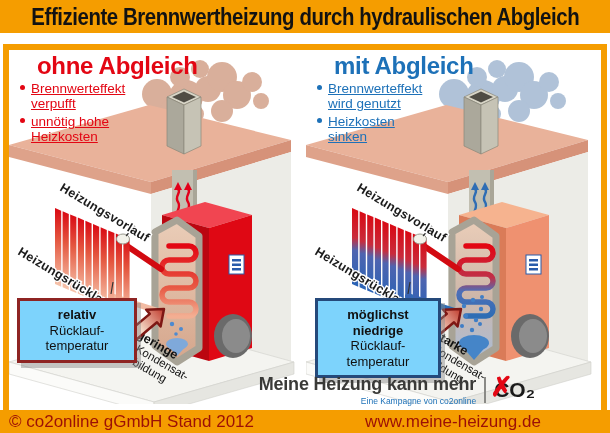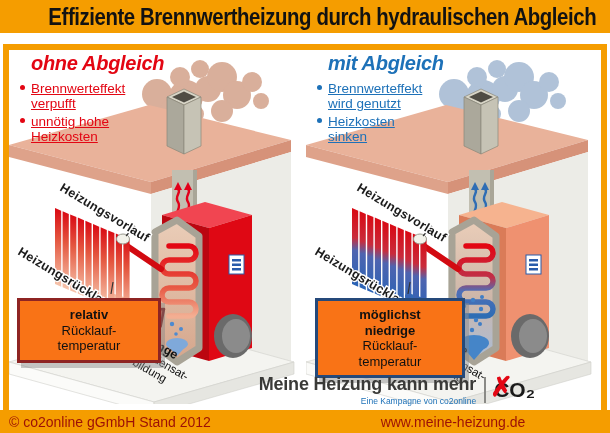--- a/index.html
+++ b/index.html
@@ -1,42 +1,42 @@
 <!DOCTYPE html>
 <html><head>
 <meta charset="utf-8">
 <style>
   html,body{margin:0;padding:0;background:#fff;}
   .page{position:relative;width:610px;height:433px;overflow:hidden;background:#FFF;
         font-family:"Liberation Sans",sans-serif;}
   
   .title-bar{position:absolute;left:0;top:0;width:610px;height:33px;background:#F59D00;
-             display:flex;align-items:center;justify-content:flex-start;}
+             display:flex;align-items:center;justify-content:center;}
   .title-text{font-size:24px;font-weight:bold;color:#121212;letter-spacing:-0.5px;
               transform:scaleX(.85);white-space:nowrap;}
   
   .frame{position:absolute;left:3px;top:44px;width:604px;height:366px;box-sizing:border-box;
          border:6px solid #F59D00;border-bottom:none;background:#FFF;overflow:hidden;}
   .panel{position:absolute;top:0;width:292px;height:354px;}
   .panel.left{left:0;}
   .panel.right{left:297px;}
   .scene{position:absolute;left:0;top:0;}
-  .panel-heading{position:absolute;left:22px;top:2px;margin:0;font-size:20px;font-weight:bold;
-                 letter-spacing:-0.3px;z-index:3;font-style:italic;}
+  .panel-heading{position:absolute;left:28px;top:2px;margin:0;font-size:24px;font-weight:bold;
+                 letter-spacing:-0.3px;z-index:3;}
   .panel.left .panel-heading{color:#E30613;}
   .panel.right .panel-heading{color:#1D71B8;}
   .bullets{position:absolute;left:11px;top:31px;width:112px;margin:0;padding:0;list-style:none;
            font-size:13.5px;line-height:15px;z-index:3;}
   .panel.left .bullets{color:#E30613;}
   .panel.right .bullets{color:#1D71B8;}
   .bullets li{display:flex;gap:6px;margin-bottom:3px;text-decoration:underline;}
   .dot{flex:0 0 auto;width:5px;height:5px;border-radius:50%;margin-top:4px;background:currentColor;}
   
-  .info-box{position:absolute;top:248px;background:#f97316;text-align:center;z-index:4;
-            font-size:13px;line-height:15.5px;color:#111;padding:6px 20px;
+  .info-box{position:absolute;top:248px;background:#7dd3fc;text-align:center;z-index:4;
+            font-size:13px;line-height:15.5px;color:#111;padding:6px 8px;
             box-shadow:4px 5px 0 rgba(135,135,135,.45);}
   .panel.left .info-box{left:8px;width:98px;border:3px solid #8E2423;}
   .panel.right .info-box{left:9px;width:104px;border:3px solid #25497A;}
   .box-line{display:block;}
   .box-line.b{font-weight:bold;}
   
   .pipe-label{font:700 12.5px "Liberation Sans",sans-serif;fill:#1B1B1B;stroke:#FFF;
               stroke-width:2.8px;paint-order:stroke;letter-spacing:.3px;}
   .cond-b{font:700 12.5px "Liberation Sans",sans-serif;fill:#111;}
   .cond{font:400 11.5px "Liberation Sans",sans-serif;fill:#111;}
@@ -47,21 +47,21 @@
   .slogan{display:block;font-size:18px;font-weight:bold;color:#3A3A38;letter-spacing:-0.2px;}
   .subline{display:block;font-size:8.5px;color:#1D71B8;margin-top:1px;}
   .divider{width:2px;height:26px;background:#8A8A86;}
   .logo{display:flex;align-items:baseline;font-weight:bold;color:#1A1A1A;}
   .logo-cx{position:relative;font-size:21px;}
   .logo-x{position:absolute;left:-4px;top:-4px;color:#E30613;font-size:27px;line-height:1;font-weight:bold;}
   .logo-o2{font-size:21px;}
   
   .footer{position:absolute;left:0;top:410px;width:610px;height:23px;background:#F59D00;
           display:flex;align-items:center;box-sizing:border-box;padding:0 9px;
-          font-size:14px;color:#9C1006;white-space:nowrap;}
+          font-size:17px;color:#9C1006;white-space:nowrap;}
   .footer .f-left{flex:1;text-align:left;}
   .footer .f-center{flex:1;text-align:center;}
   .footer .f-right{flex:1.1;text-align:right;}
 </style>
 </head>
 <body>
 
 <div class="page">
 
   <header class="title-bar">

